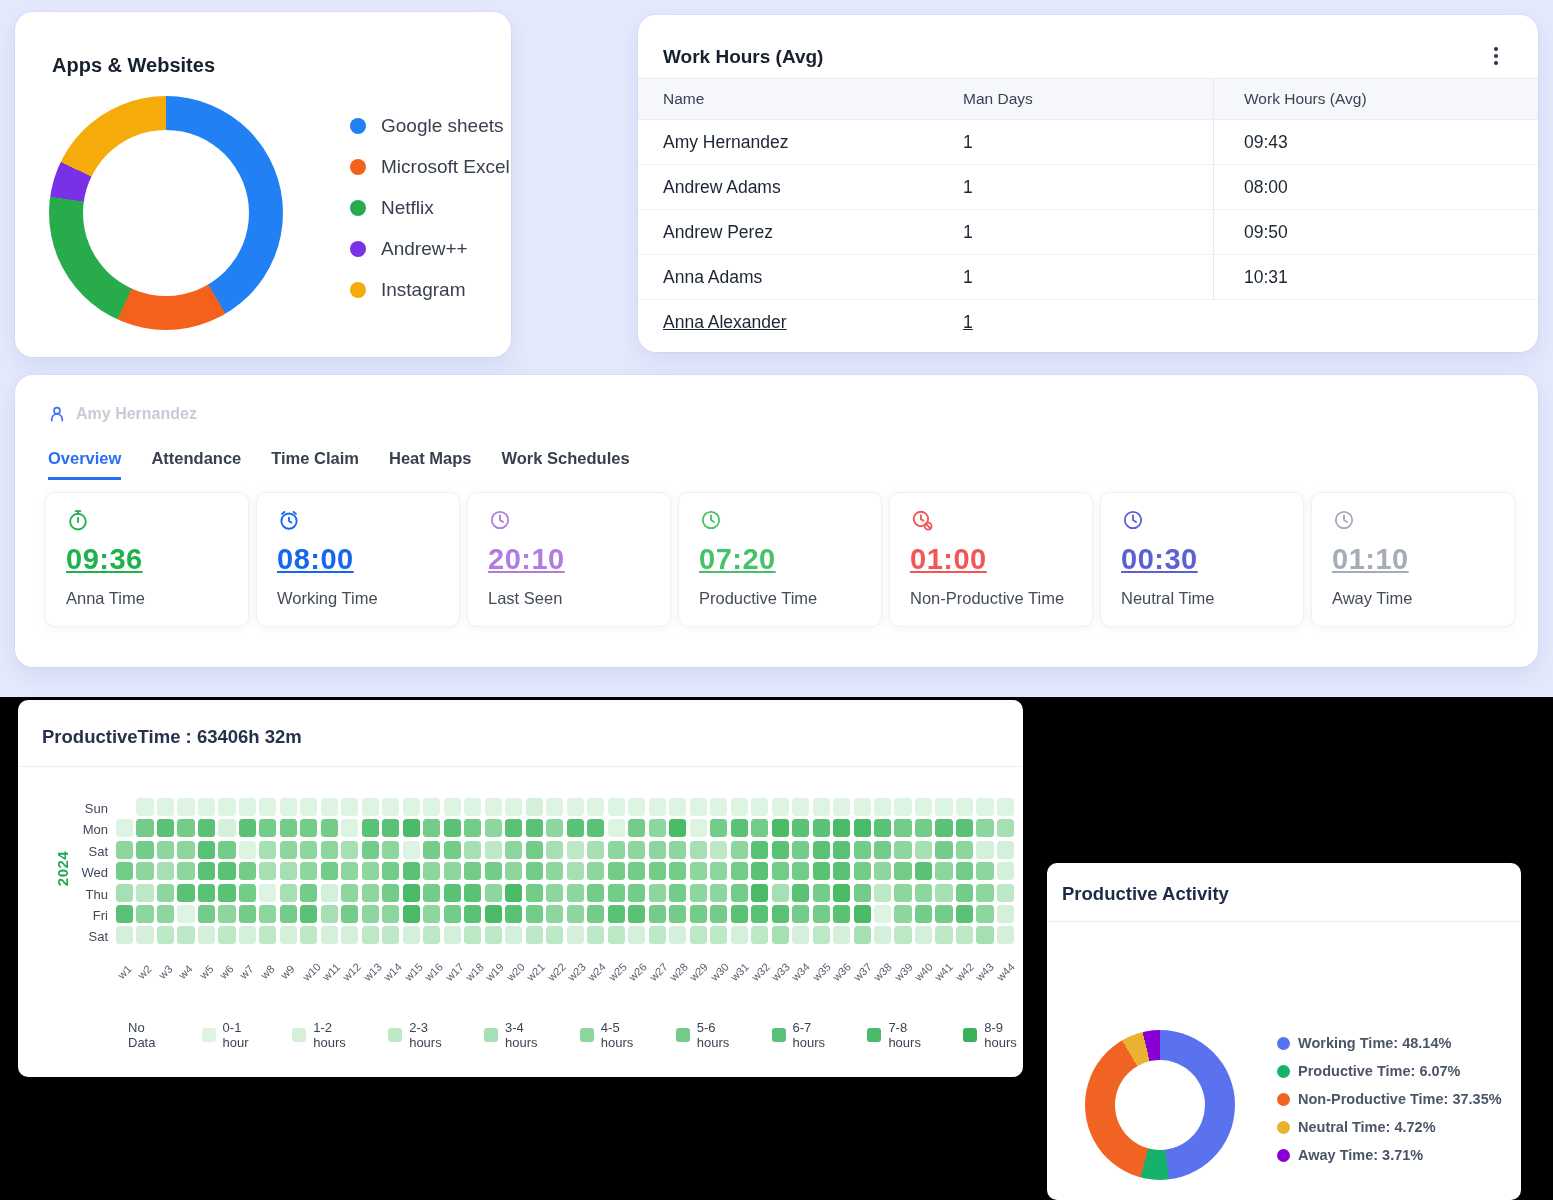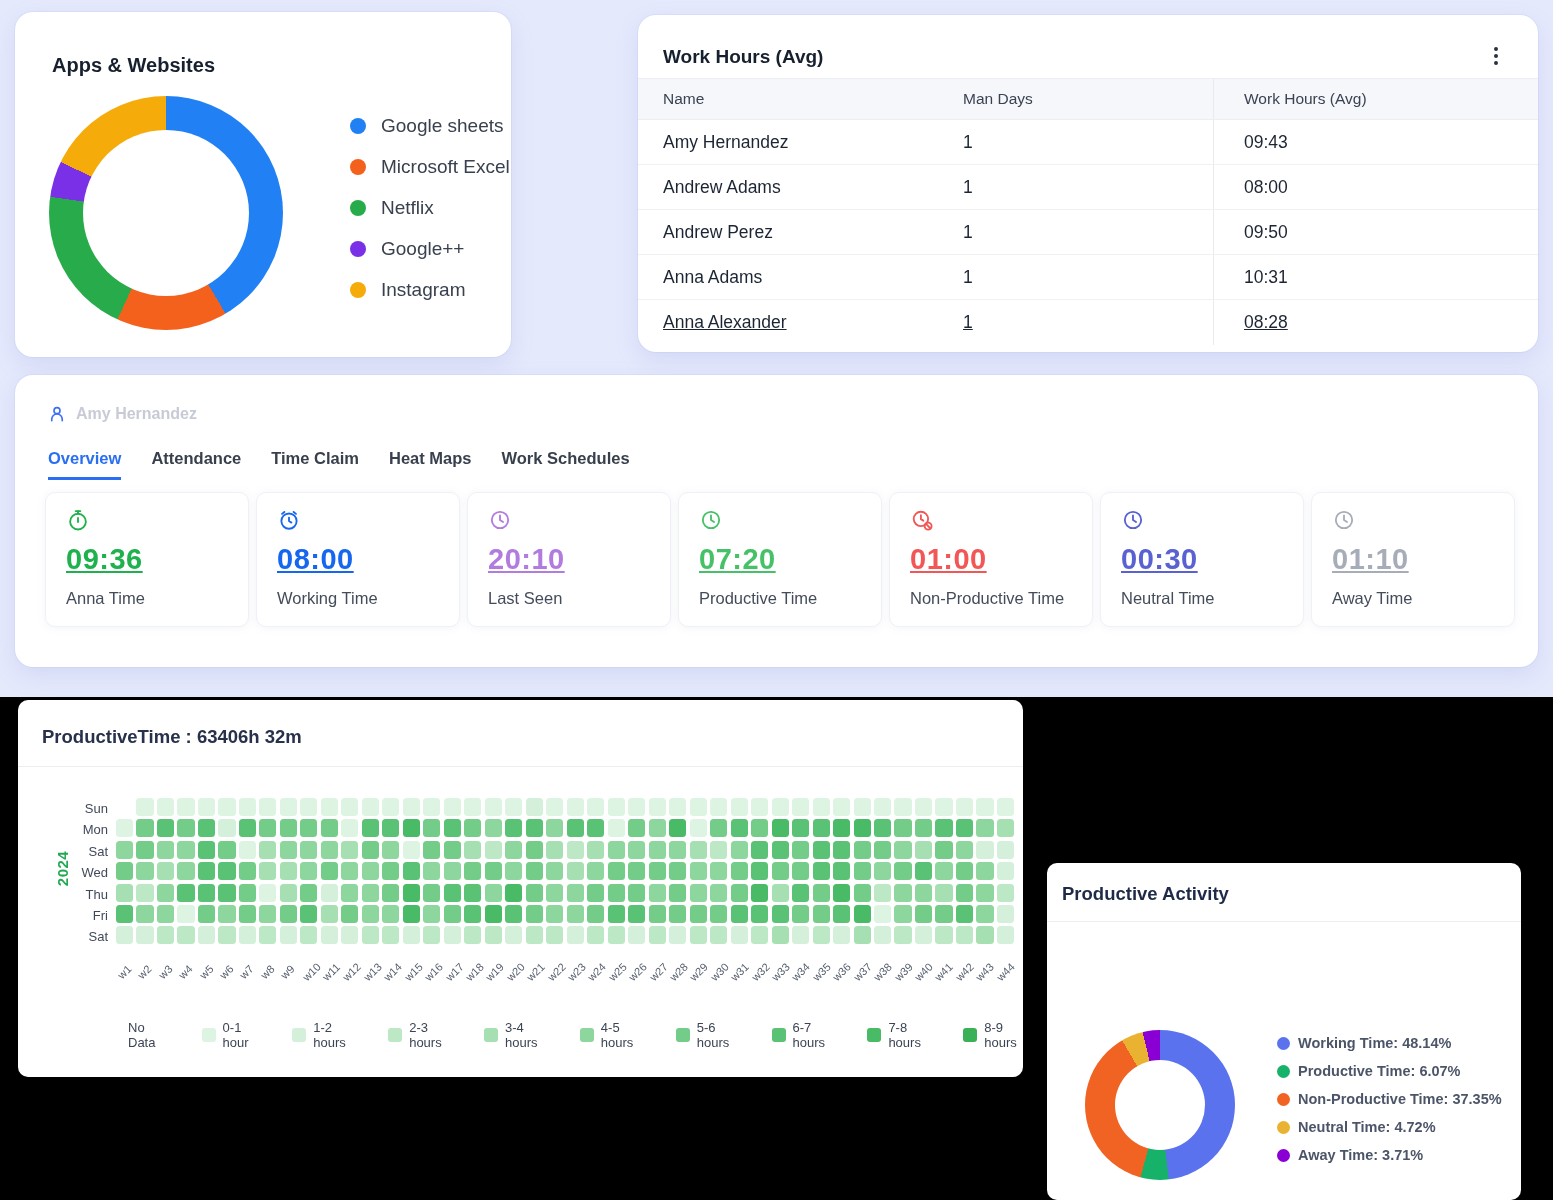--- a/index.html
+++ b/index.html
@@ -98,21 +98,21 @@
         <div class="legend-item">
           <span class="legend-dot" style="background: rgb(244, 97, 29);"></span>
           <span class="legend-label">Microsoft Excel</span>
         </div>
         <div class="legend-item">
           <span class="legend-dot" style="background: rgb(40, 171, 75);"></span>
           <span class="legend-label">Netflix</span>
         </div>
         <div class="legend-item">
           <span class="legend-dot" style="background: rgb(122, 48, 230);"></span>
-          <span class="legend-label">Google++</span>
+          <span class="legend-label">Andrew++</span>
         </div>
         <div class="legend-item">
           <span class="legend-dot" style="background: rgb(245, 171, 10);"></span>
           <span class="legend-label">Instagram</span>
         </div>
       </div>
   </div>
 
   <div class="card" id="workhours-card">
     <div class="card-title" id="workhours-title">Work Hours (Avg)</div>
@@ -144,21 +144,20 @@
             <div class="col3">09:50</div>
           </div>
           <div class="wh-row">
             <div class="col1">Anna Adams</div>
             <div class="col2">1</div>
             <div class="col3">10:31</div>
           </div>
           <div class="wh-row">
             <div class="col1">Anna Alexander</div>
             <div class="col2">1</div>
-            <div class="col3">08:28</div>
           </div>
         </div>
     </div>
   </div>
 
   <div class="card" id="employee-card">
     <div class="user-row">
       <svg width="18" height="18" viewBox="0 0 24 24" fill="none" stroke="#3b6ef6" stroke-width="2.2" stroke-linecap="round" stroke-linejoin="round">
         <circle cx="12" cy="7.5" r="4"></circle>
         <path d="M5 21v-2a7 7 0 0 1 14 0v2"></path>

